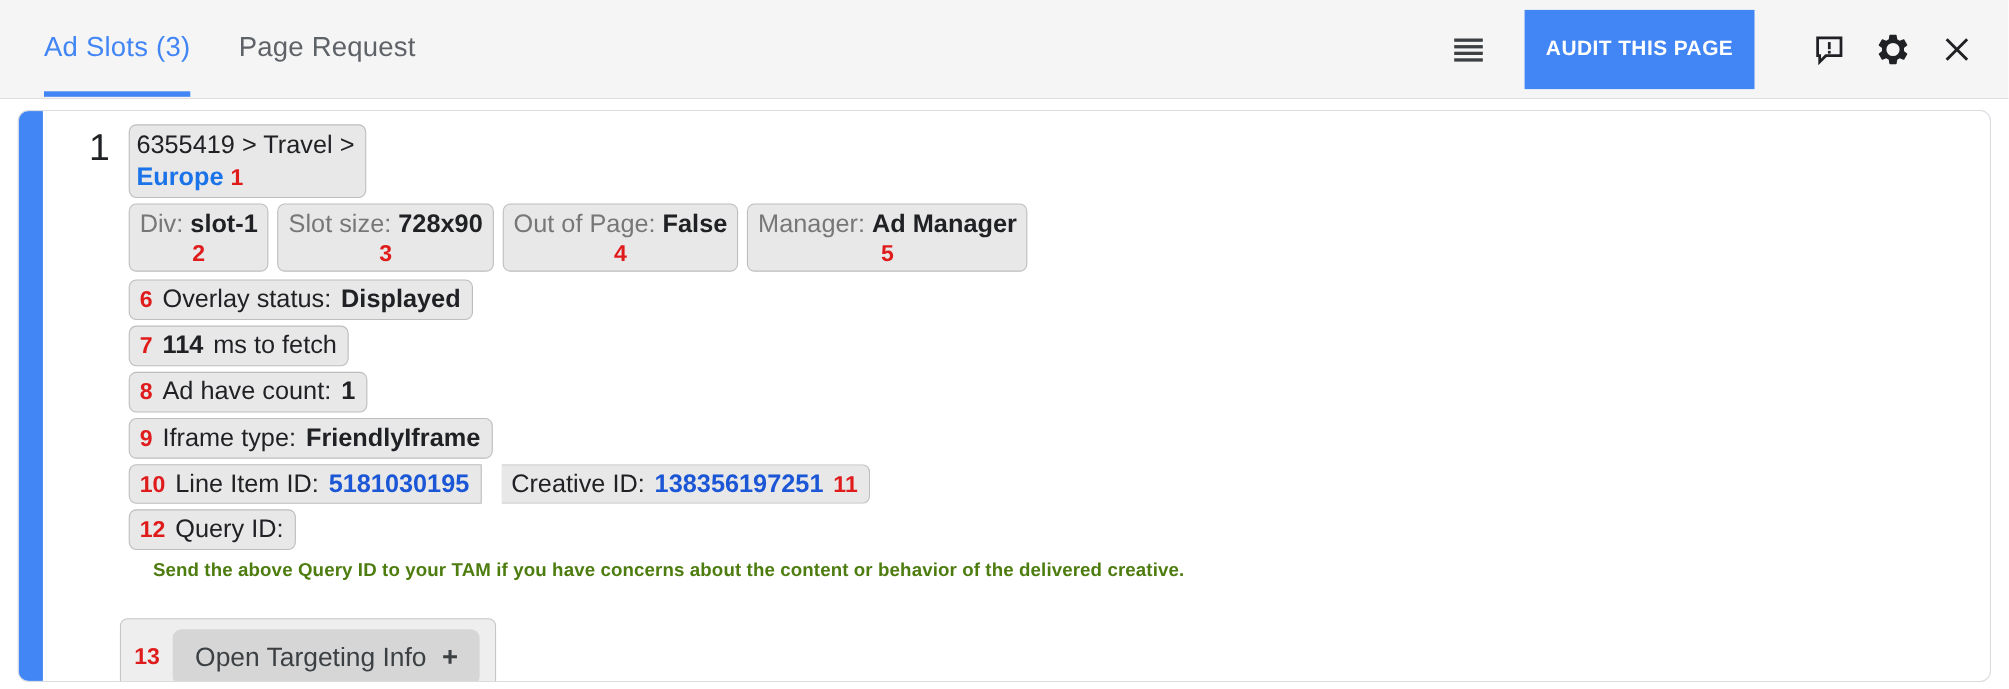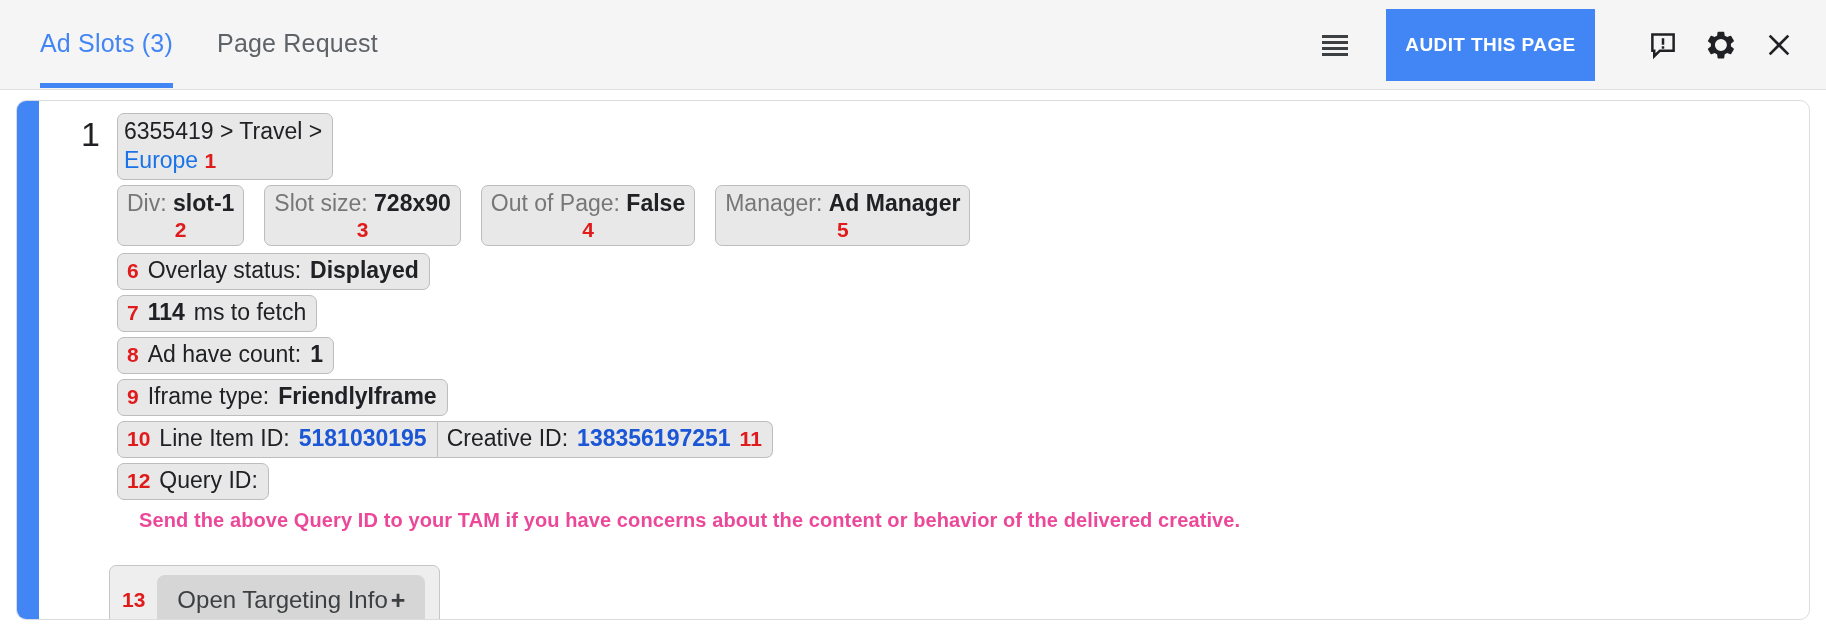--- a/index.html
+++ b/index.html
@@ -155,27 +155,27 @@
     max-width: 232px;
     background: #e8e8e8;
     border: 1px solid #bdbdbd;
     border-radius: 7px;
     padding: 3px 10px 4px 6px;
     font-size: 23px;
     line-height: 1.26;
     cursor: pointer;
   }
   .breadcrumb-pill .crumb { color: #202124; }
-  .breadcrumb-pill .crumb-last { color: #1a73e8; font-weight: normal; margin-top: 44px; }
+  .breadcrumb-pill .crumb-last { color: #1a73e8; font-weight: bold; margin-top: 44px; }
 
   .row-pills {
     margin-top: 5px;
     display: flex;
     align-items: flex-start;
-    gap: 20px;
+    gap: 8px;
   }
   .row-pills .pill { min-height: 56px; }
 
   .stack { margin-top: 7px; }
   .stack-item { margin-bottom: 5px; }
   .info-pill {
     display: inline-flex;
     align-items: baseline;
     gap: 9px;
     background: #e8e8e8;
@@ -184,32 +184,32 @@
     padding: 2px 10px 3px 9px;
     font-size: 23px;
     color: #202124;
     line-height: 1.3;
     white-space: nowrap;
   }
   .info-pill .txt { font-weight: normal; }
   .info-pill .strong { font-weight: bold; }
   .id-link { color: #1a56d6; font-weight: bold; }
 
-  .id-row { display: flex; align-items: stretch; gap: 0; }
+  .id-row { display: flex; align-items: stretch; gap: 18px; }
   .id-row .info-pill:first-child { border-top-right-radius: 0; border-bottom-right-radius: 0; }
   .id-row .info-pill:last-child {
     border-top-left-radius: 0; border-bottom-left-radius: 0; border-left: none;
   }
 
   .note {
     margin-top: 9px;
     margin-left: 22px;
-    font-size: 20px;
+    font-size: 17px;
     font-weight: bold;
-    color: #ec4899;
+    color: #4d7c0f;
     letter-spacing: .1px;
   }
 
   .targeting-wrap {
     margin-top: 33px;
     display: inline-flex;
     align-items: center;
     gap: 12px;
     background: #eeeeee;
     border: 1px solid #c6c6c6;
@@ -221,21 +221,21 @@
     background: #d6d6d6;
     border: none;
     border-radius: 8px;
     font-family: inherit;
     font-size: 24px;
     color: #3c4043;
     padding: 11px 20px;
     cursor: pointer;
     display: inline-flex;
     align-items: center;
-    gap: 3px;
+    gap: 14px;
   }
   .targeting-btn .plus { font-weight: bold; font-size: 25px; }
 </style>
 </head>
 <body>
 
 <div class="topbar">
 
   <div class="tabs">
     <div class="tab active">

